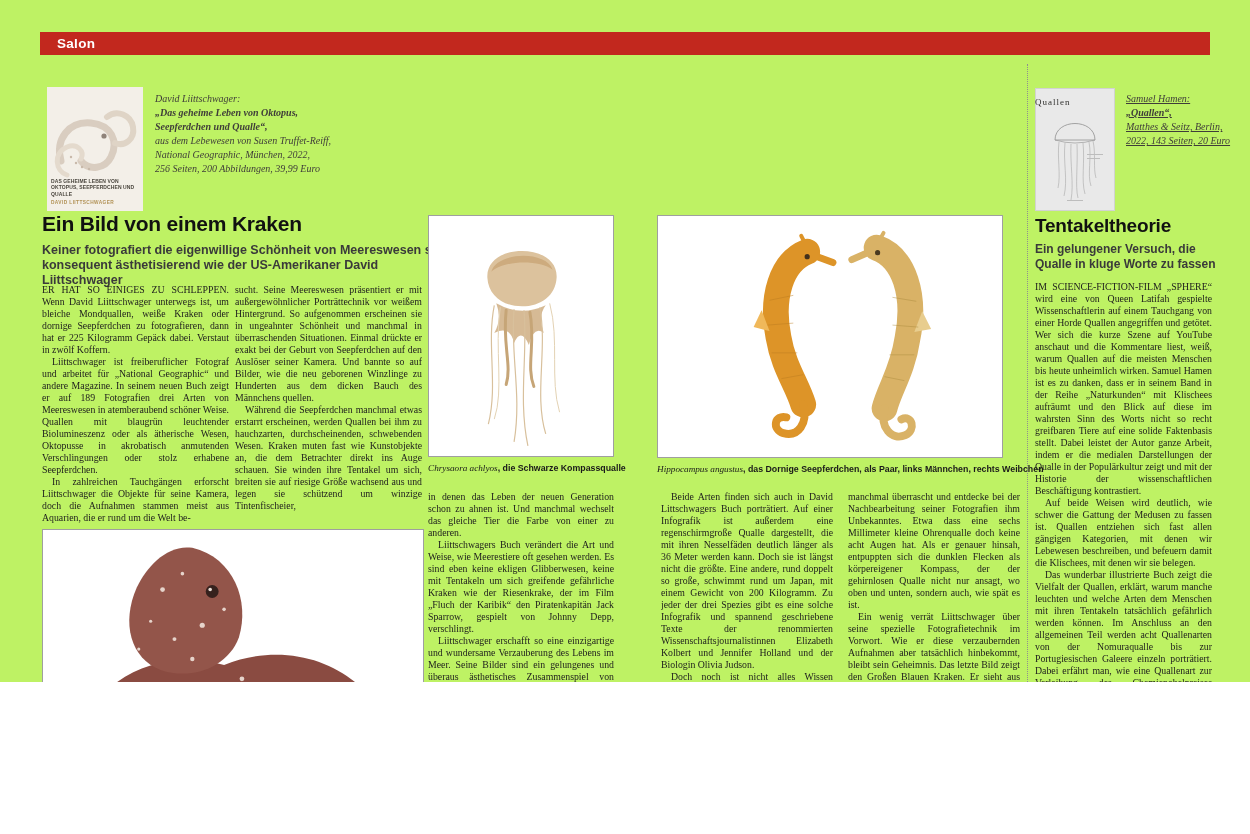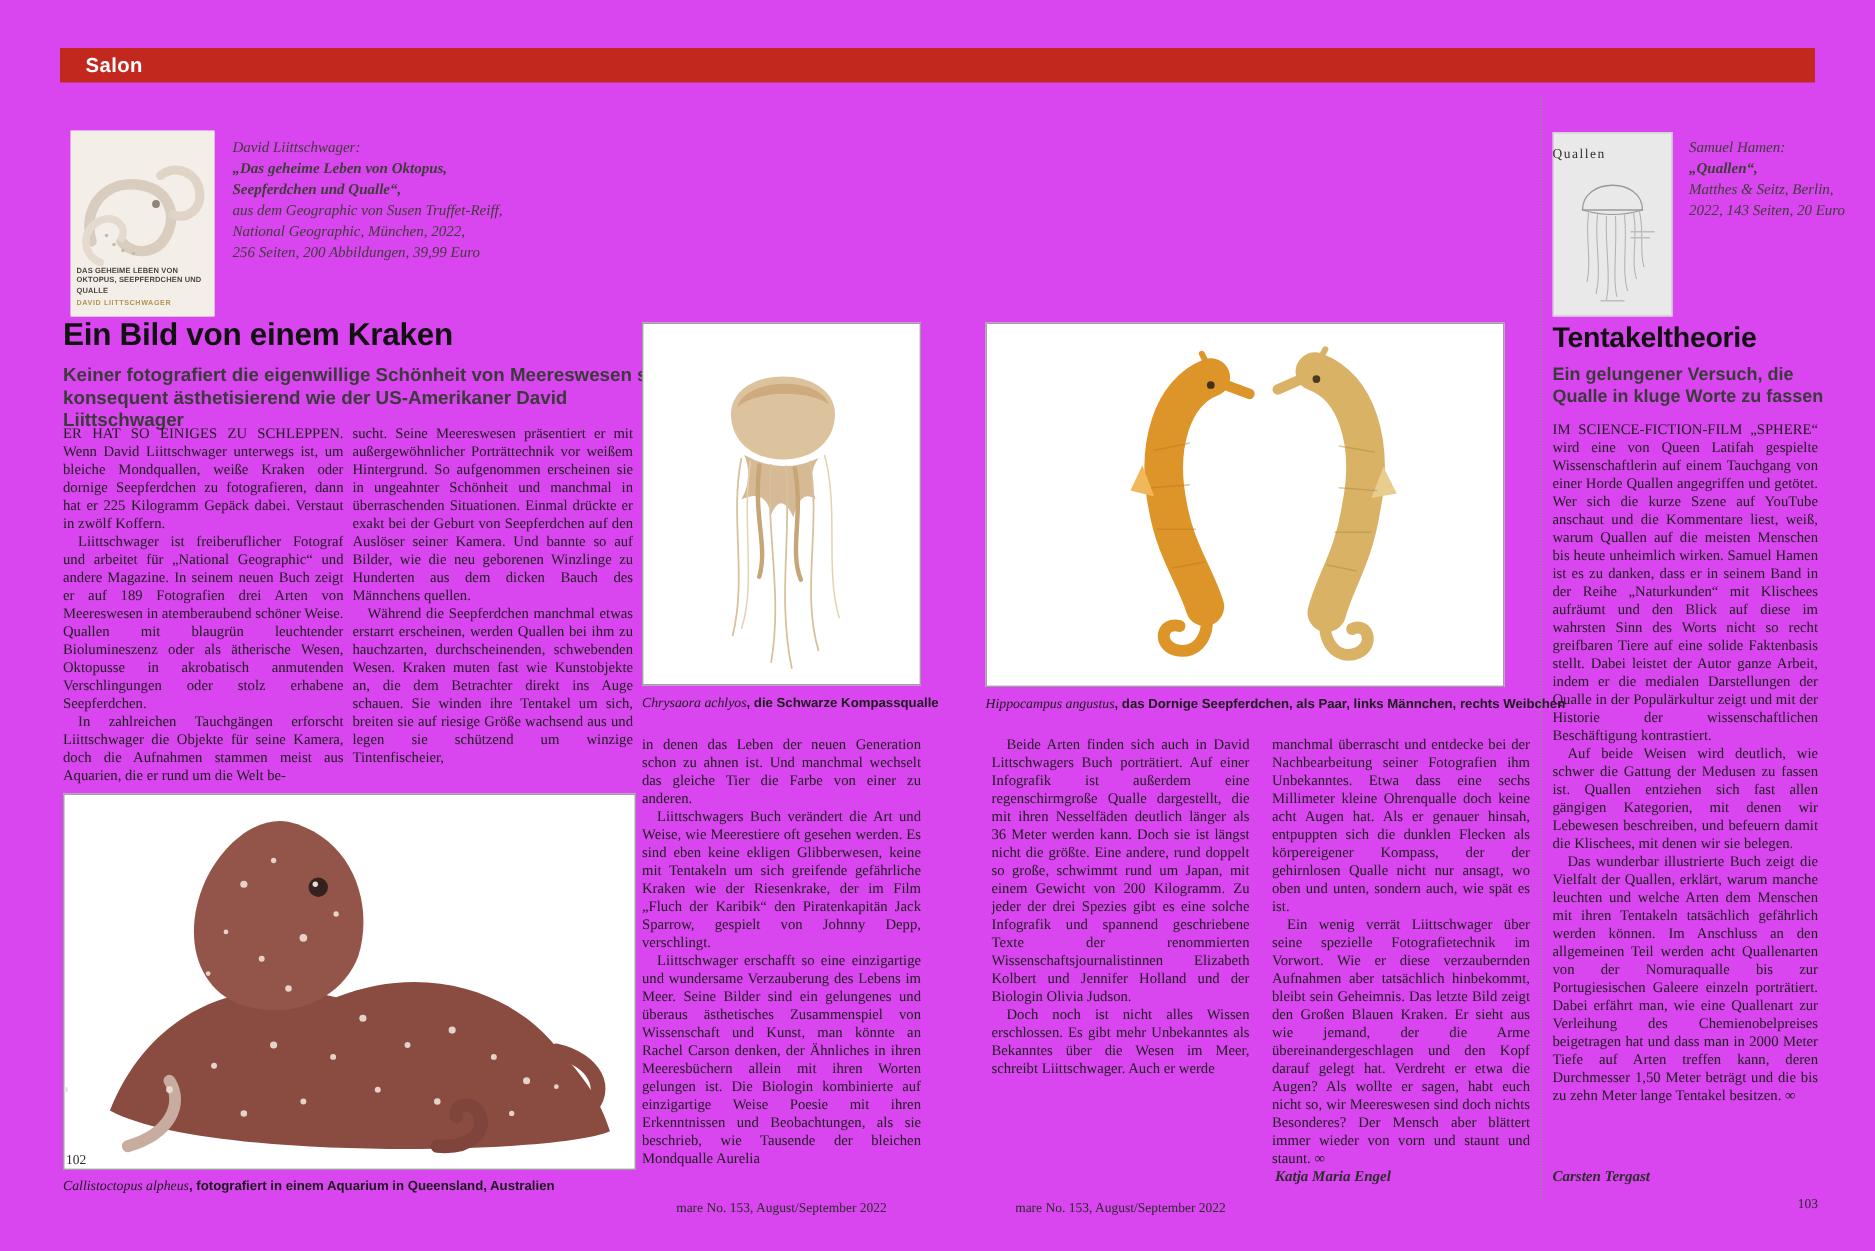--- a/index.html
+++ b/index.html
@@ -1,18 +1,18 @@
 <!DOCTYPE html>
 <html lang="de"><head>
 <meta charset="utf-8">
 <style>
   * { margin:0; padding:0; box-sizing:border-box; }
   html,body { background:#ffffff; }
   .spread {
-    position:relative; width:1250px; height:834px; background:#d946ef;
+    position:relative; width:1250px; height:682px; background:#bef264;
     font-family:"Liberation Serif", serif; color:#1d1d1d; overflow:hidden;
     outline:1px solid #e2e2e2;
   }
   .abs { position:absolute; }
 
   
   .kicker {
     left:40px; top:32px; width:1170px; height:23px; background:#c2281e;
     color:#ffffff; font-family:"Liberation Sans", sans-serif; font-weight:bold;
     font-size:13.5px; line-height:23px; padding-left:17px; letter-spacing:.3px;
@@ -23,21 +23,21 @@
   .cover-left { left:47px; top:87px; width:96px; height:124px; }
   .cover-right { left:1035px; top:88px; width:80px; height:123px; background:#e9e9e9; box-shadow:0 0 0 1px #d2d2d2 inset; }
   .cover-title-block { position:absolute; left:4px; bottom:14px; right:3px; }
   .cover-title-block .info-line { font-family:"Liberation Sans", sans-serif; font-weight:bold; font-size:5px; line-height:6.5px; color:#4a463e; letter-spacing:.1px; }
   .cover-author { position:absolute; left:4px; bottom:6px; font-family:"Liberation Sans", sans-serif; font-weight:bold; font-size:4.8px; color:#b29256; letter-spacing:.4px; }
   .qcover-title { position:absolute; top:9px; left:0; right:0; text-align:left; font-family:"Liberation Serif", serif; font-size:9px; letter-spacing:1px; color:#30302e; }
 
   
   .bookinfo { font-style:italic; font-size:10px; line-height:14px; color:#3f3d39; }
   .info-left-pos { left:155px; top:92px; width:260px; }
-  .info-right-pos { left:1126px; top:92px; width:120px; }
+  .info-right-pos { left:1126px; top:92px; width:120px;text-decoration:underline; }
   .bookinfo .bold { font-weight:bold; }
 
   
   .headline { font-family:"Liberation Sans", sans-serif; font-weight:bold; color:#111; letter-spacing:-.2px; }
   .h-left { left:42px; top:212px; font-size:21px; }
   .h-right { left:1035px; top:215px; font-size:19px; }
   .standfirst { font-family:"Liberation Sans", sans-serif; font-weight:bold; color:#3a3a3a; }
   .sub-left { left:42px; top:243px; width:398px; font-size:12.5px; line-height:15px; }
   .sub-right { left:1035px; top:242px; width:182px; font-size:12px; line-height:14.5px; }
 
@@ -104,21 +104,21 @@
         <div class="info-line">DAS GEHEIME LEBEN VON</div>
         <div class="info-line">OKTOPUS, SEEPFERDCHEN UND QUALLE</div>
       </div>
     <div class="cover-author">DAVID LIITTSCHWAGER</div>
   </div>
 
   <div class="abs bookinfo info-left-pos">
       <div class="info-line">David Liittschwager:</div>
       <div class="info-line bold">„Das geheime Leben von Oktopus,</div>
       <div class="info-line bold">Seepferdchen und Qualle“,</div>
-      <div class="info-line">aus dem Geographic von Susen Truffet-Reiff,</div>
+      <div class="info-line">aus dem Lebewesen von Susen Truffet-Reiff,</div>
       <div class="info-line">National Geographic, München, 2022,</div>
       <div class="info-line">256 Seiten, 200 Abbildungen, 39,99 Euro</div>
     </div>
 
   <h1 class="abs headline h-left">Ein Bild von einem Kraken</h1>
   <div class="abs standfirst sub-left">Keiner fotografiert die eigenwillige Schönheit von Meereswesen so konsequent ästhetisierend wie der US-Amerikaner David Liittschwager</div>
 
   <div class="abs body-col col1">
       <p>ER HAT SO EINIGES ZU SCHLEPPEN. Wenn David Liittschwager unterwegs ist, um bleiche Mondquallen, weiße Kraken oder dornige Seepferdchen zu fotografieren, dann hat er 225 Kilogramm Gepäck dabei. Verstaut in zwölf Koffern.</p>
       <p class="ind">Liittschwager ist freiberuflicher Fotograf und arbeitet für „National Geographic“ und andere Magazine. In seinem neuen Buch zeigt er auf 189 Fotografien drei Arten von Meereswesen in atemberaubend schöner Weise. Quallen mit blaugrün leuchtender Biolumineszenz oder als ätherische Wesen, Oktopusse in akrobatisch anmutenden Verschlingungen oder stolz erhabene Seepferdchen.</p>

